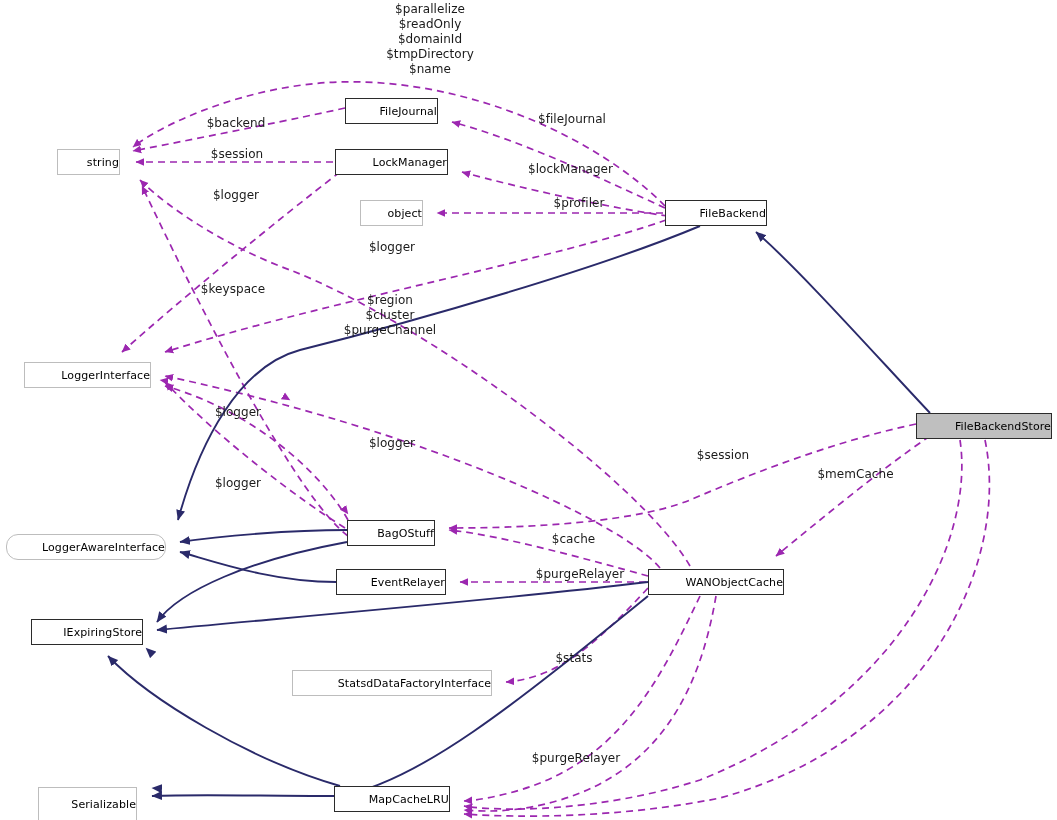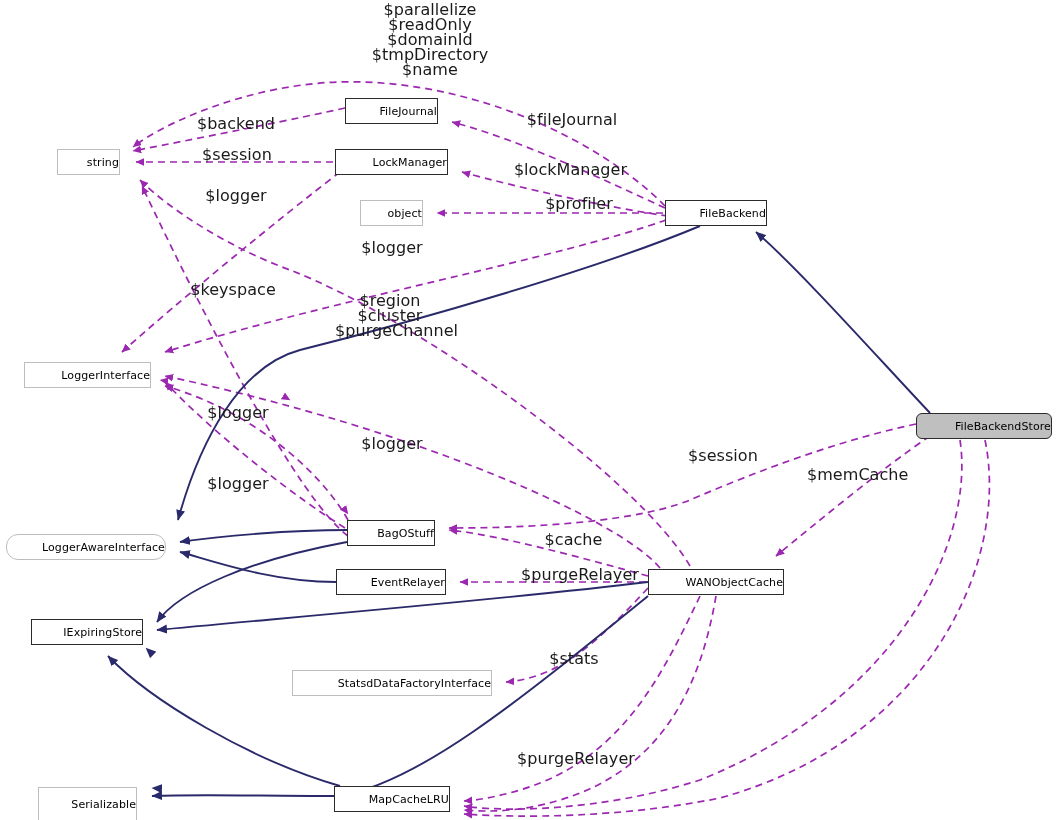--- a/index.html
+++ b/index.html
@@ -46,21 +46,21 @@
   }
   .node.light {
     border: 1.2px solid #bdbdbd;
   }
   .node.focus {
     border: 1.6px solid #2b2b2b;
     background: #bfbfbf;
   }
   .edge-label {
     position: absolute;
-    font-size: 16px;
+    font-size: 12px;
     color: #1a1a1a;
     white-space: pre;
     line-height: 15px;
     text-align: center;
     background: transparent;
     letter-spacing: 0.05px;
   }
 </style>
 </head>
 <body>
@@ -137,21 +137,21 @@
   </div>
 
   <div class="node light" style="left:360px;top:200px;width:63px;height:26px;">
     <span>object</span>
   </div>
 
   <div class="node solid" style="left:665px;top:200px;width:102px;height:26px;">
     <span>FileBackend</span>
   </div>
 
-  <div class="node focus" style="left:916px;top:413px;width:136px;height:26px;border-radius:6px;">
+  <div class="node focus" style="left:916px;top:413px;width:136px;height:26px;">
     <span>FileBackendStore</span>
   </div>
 
   <div class="node light" style="left:24px;top:362px;width:127px;height:26px;">
     <span>LoggerInterface</span>
   </div>
 
   <div class="node light" style="left:6px;top:534px;width:160px;height:26px;border-radius:12px;">
     <span>LoggerAwareInterface</span>
   </div>

